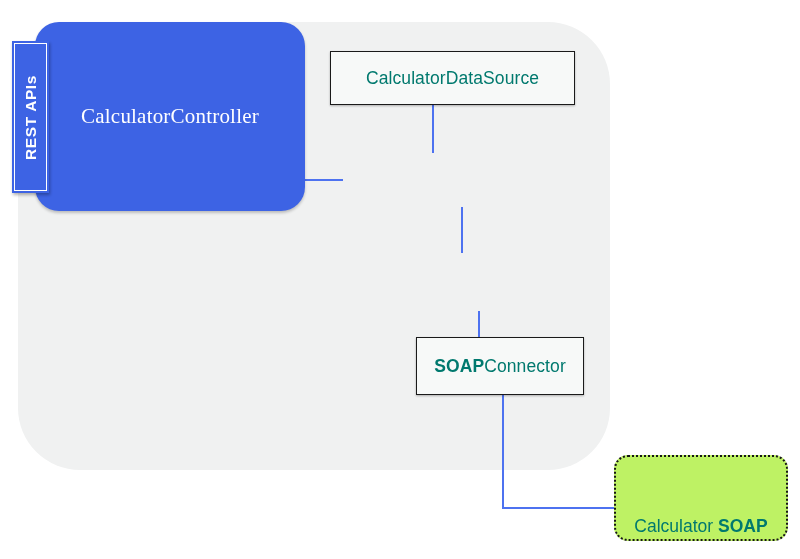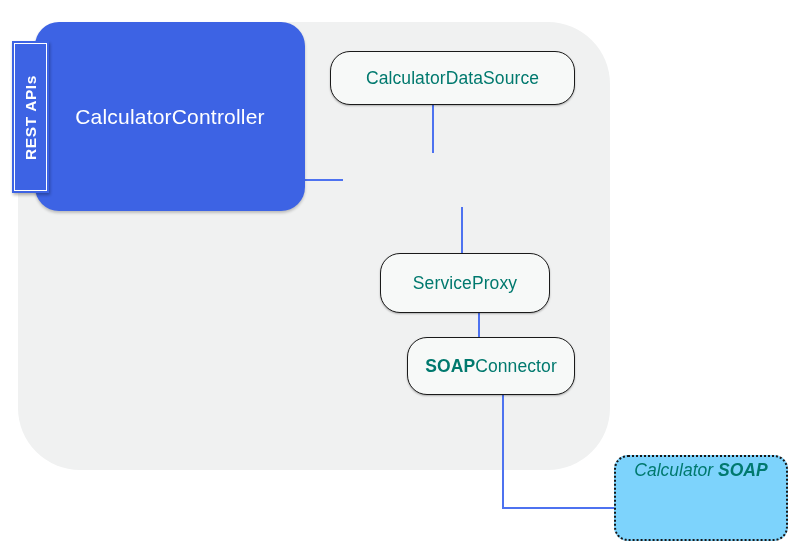--- a/index.html
+++ b/index.html
@@ -36,20 +36,21 @@
     display: flex;
     align-items: center;
     justify-content: center;
     z-index: 3;
   }
   .controller .label {
     color: #ffffff;
     font-size: 21px;
     font-weight: 400;
     letter-spacing: 0.2px;
+    font-family: Liberation Serif, serif;
   }
 
   
   .rest-apis {
     position: absolute;
     left: 12px; top: 41px;
     width: 37px; height: 152px;
     background: #3d63e4;
     box-shadow: 1px 2px 3px rgba(0,0,0,0.3);
     z-index: 4;
@@ -71,55 +72,54 @@
     writing-mode: vertical-rl;
     transform: rotate(180deg);
     white-space: nowrap;
   }
 
   
   .node {
     position: absolute;
     background: #f7f9f8;
     border: 1px solid #1a1a1a;
-    border-radius: 20px;
+    border-radius: 0;
     box-shadow: 0 1px 2px rgba(0,0,0,0.28);
     display: flex;
     align-items: center;
     justify-content: center;
     z-index: 2;
     text-align: center;
   }
   .node .label {
     color: #00796e;
     font-size: 17.5px;
     font-weight: 500;
     letter-spacing: 0.1px;
   }
   .node .label b { font-weight: 700; }
 
   .node-datasource       { left: 330px; top: 51px;  width: 243px; height: 52px; }
   .node-serviceprovider  { left: 343px; top: 153px; width: 242px; height: 54px; }
   .node-serviceproxy     { left: 380px; top: 253px; width: 168px; height: 58px; }
-  .node-soapconnector    { left: 407px; top: 337px; width: 166px; height: 56px; text-align: right; }
+  .node-soapconnector    { left: 416px; top: 337px; width: 166px; height: 56px; text-align: right; }
 
   
   .node-webservice {
     position: absolute;
     left: 614px; top: 455px;
     width: 170px; height: 82px;
-    background: #7dd3fc;
+    background: #bef264;
     border: 2px dotted #161616;
     border-radius: 14px;
     display: flex;
-    align-items: flex-start;
+    align-items: flex-end;
     justify-content: center;
     z-index: 2;
     text-align: center;
-    font-style: italic;
   }
   .node-webservice .label {
     color: #00796e;
     font-size: 17.5px;
     font-weight: 500;
     line-height: 26px;
   }
   .node-webservice .label b { font-weight: 700; }
 
   
@@ -157,23 +157,20 @@
   <div class="rest-apis">
     <span class="inner-border"></span>
     <span class="label">REST APIs</span>
   </div>
 
   <div class="node node-datasource">
     <span class="label">CalculatorDataSource</span>
   </div>
 
 
-  <div class="node node-serviceproxy">
-    <span class="label">ServiceProxy</span>
-  </div>
 
   <div class="node node-soapconnector">
     <span class="label"><b>SOAP</b><span>Connector</span></span>
   </div>
 
   <div class="node-webservice">
     <span class="label"><span>Calculator </span><b>SOAP</b><br></span>
   </div>
 
 </div>

